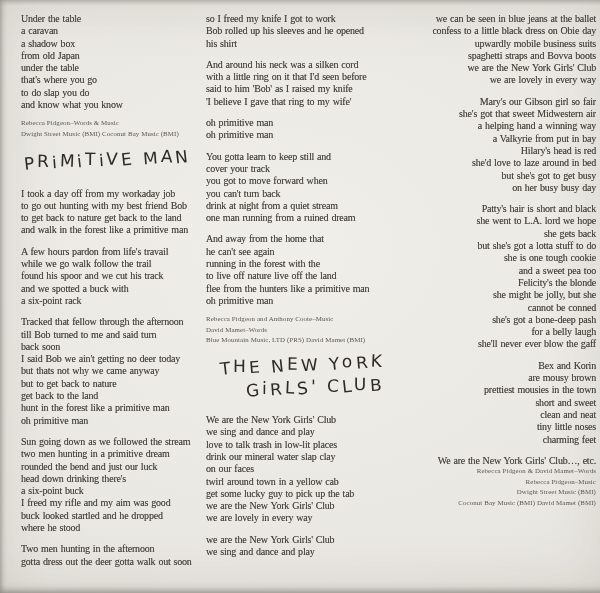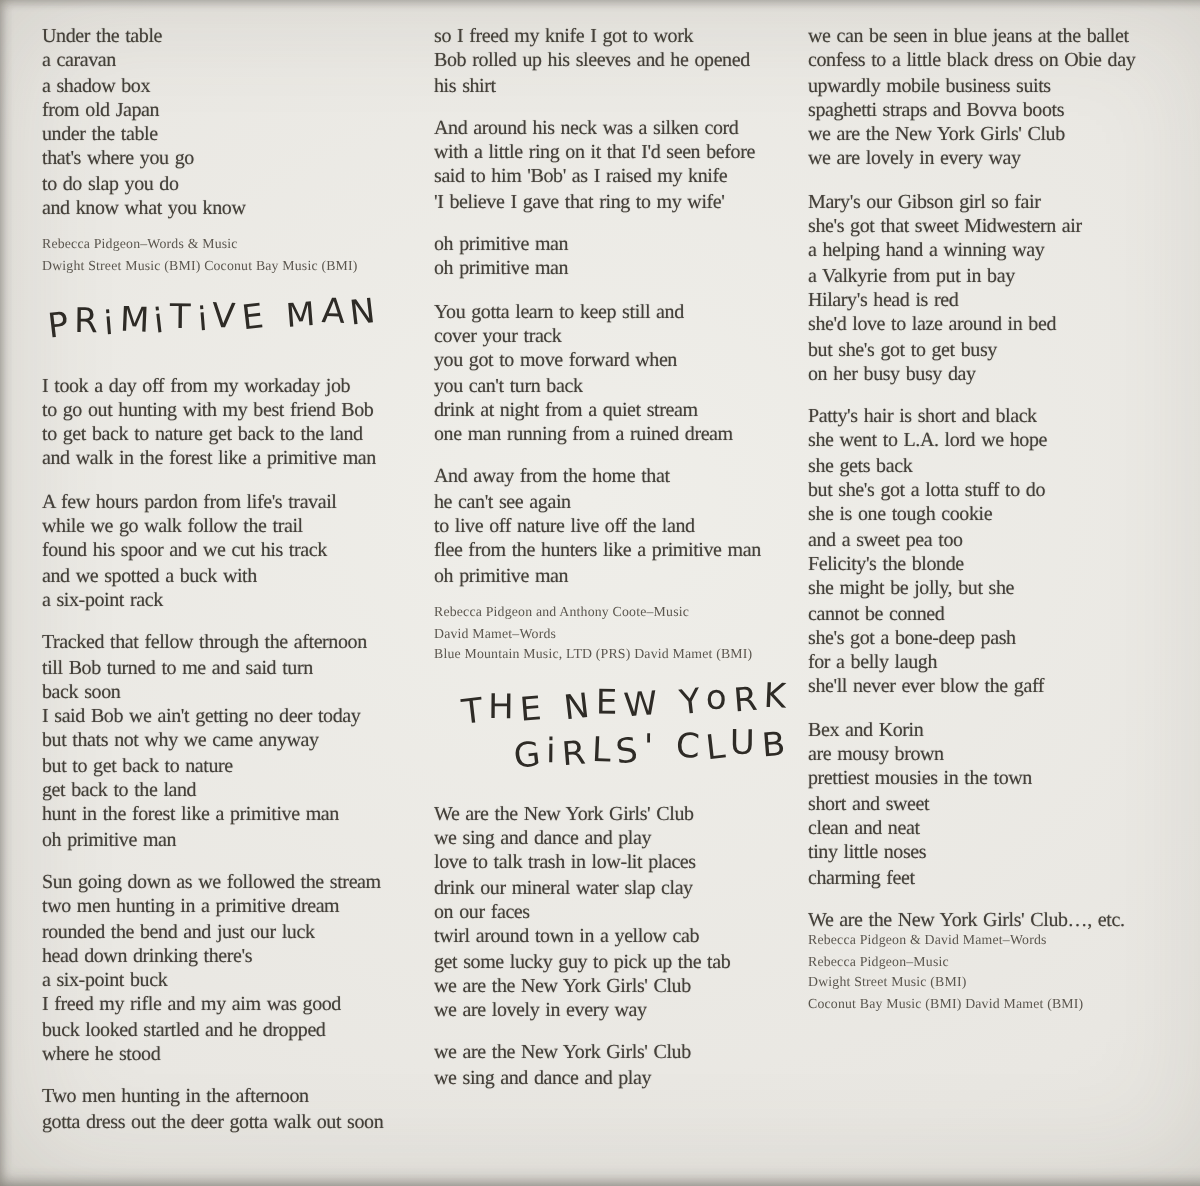--- a/index.html
+++ b/index.html
@@ -16,22 +16,22 @@
     content:"";position:absolute;inset:0;pointer-events:none;
     box-shadow:
       inset 0 0 60px rgba(90,82,66,0.16),
       inset 0 -3px 7px rgba(55,50,42,0.28),
       inset -2px 0 6px rgba(55,50,42,0.18),
       inset 2px 0 5px rgba(55,50,42,0.10),
       inset 0 2px 4px rgba(55,50,42,0.10);
   }
   .col{position:absolute;top:13px;}
   .col1{left:21px;width:186px;}
-  .col2{left:217px;width:194px;}
-  .col3{left:404px;width:192px;}
+  .col2{left:206px;width:194px;}
+  .col3{left:404px;width:192px;text-align:right;}
   .line{
     font-size:10px;line-height:12.3px;white-space:nowrap;
     color:#45413a;letter-spacing:-0.2px;word-spacing:0.7px;
     text-shadow:0 0 0.5px rgba(69,65,58,0.55);
   }
   .stanza{margin:0 0 9px 0;}
   .credits{margin:-2px 0 10px 0;}
   .credit-line{
     font-size:6.9px;line-height:10.6px;white-space:nowrap;
     color:#5b564e;letter-spacing:0.1px;
@@ -135,20 +135,21 @@
         <div class="line">You gotta learn to keep still and</div>
         <div class="line">cover your track</div>
         <div class="line">you got to move forward when</div>
         <div class="line">you can't turn back</div>
         <div class="line">drink at night from a quiet stream</div>
         <div class="line">one man running from a ruined dream</div>
       </div>
     <div class="stanza">
         <div class="line">And away from the home that</div>
         <div class="line">he can't see again</div>
+        <div class="line">running in the forest with the</div>
         <div class="line">to live off nature live off the land</div>
         <div class="line">flee from the hunters like a primitive man</div>
         <div class="line">oh primitive man</div>
       </div>
     <div class="credits">
         <div class="credit-line">Rebecca Pidgeon and Anthony Coote–Music</div>
         <div class="credit-line">David Mamet–Words</div>
         <div class="credit-line">Blue Mountain Music, LTD (PRS) David Mamet (BMI)</div>
       </div>
 

